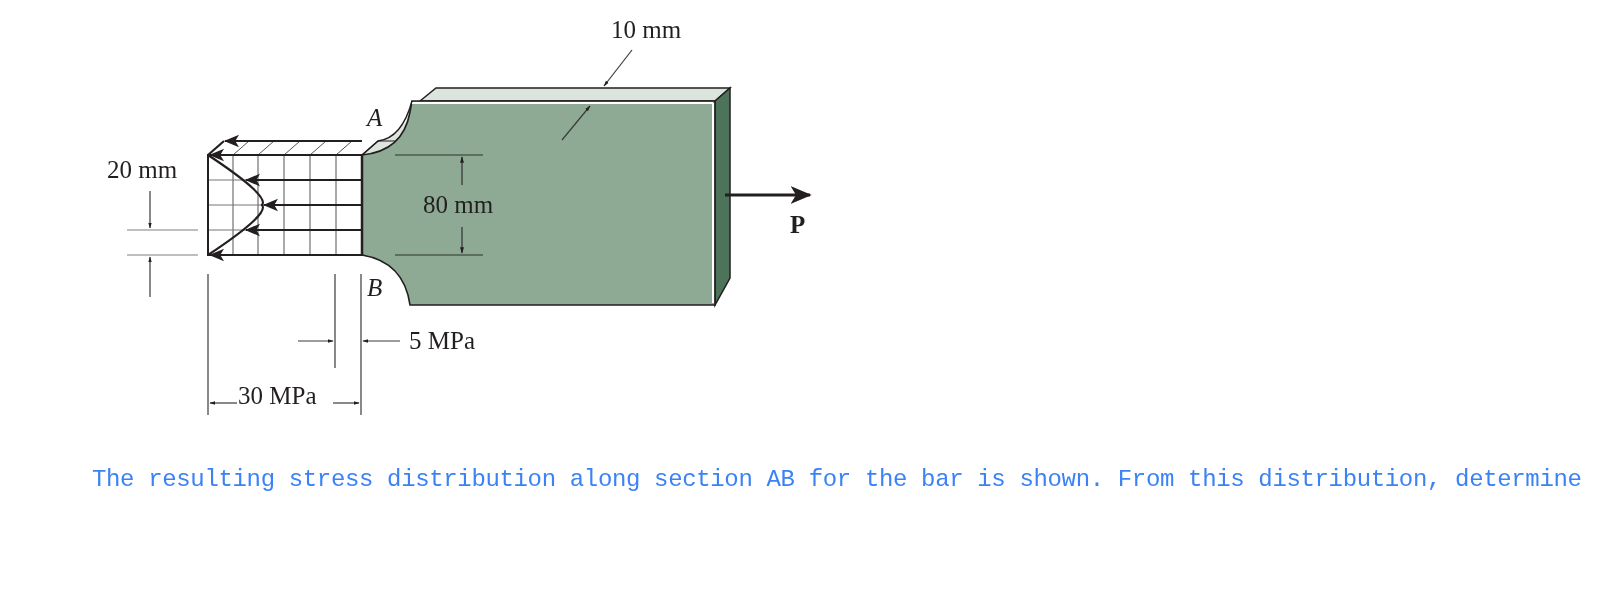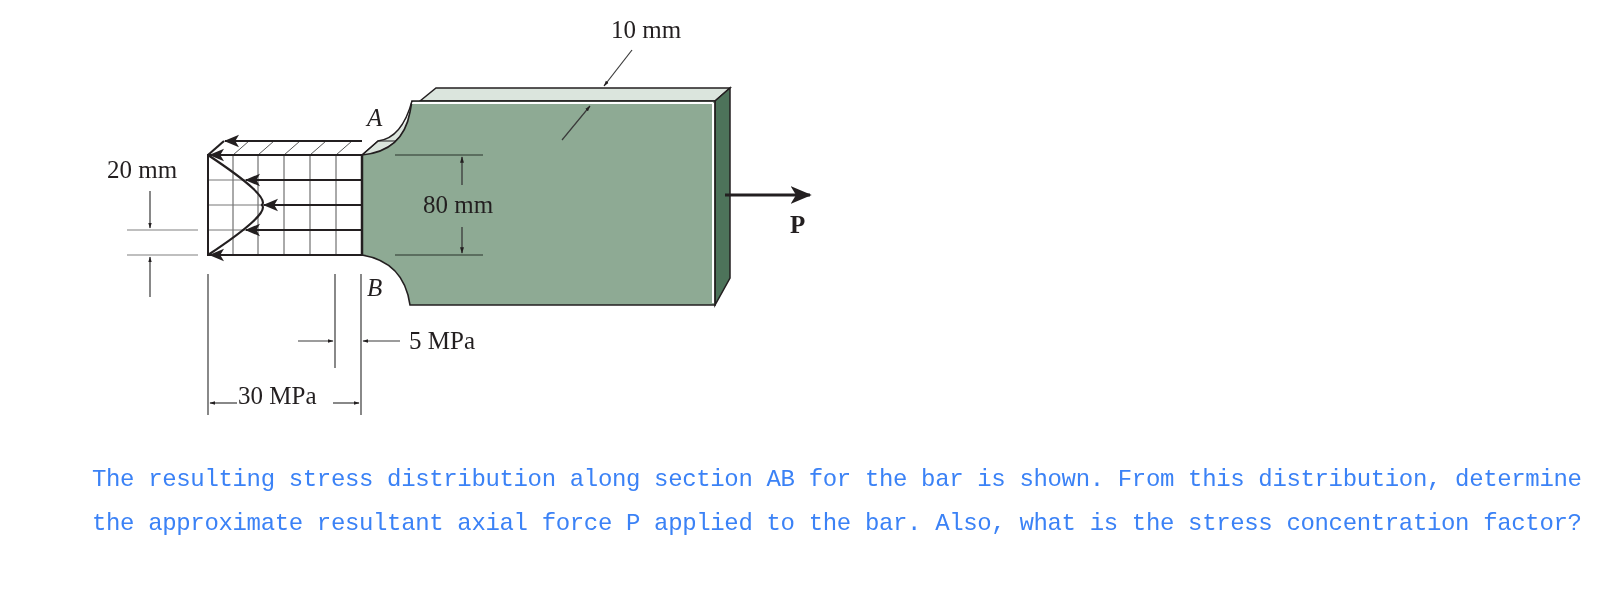--- a/index.html
+++ b/index.html
@@ -133,14 +133,13 @@
     <text class="lbl" x="409" y="349" font-size="25">5 MPa</text>
     <text class="lbl" x="238" y="404" font-size="25">30 MPa</text>
 
     <line x1="725" y1="195" x2="810" y2="195" stroke="#231f20" stroke-width="3" marker-end="url(#ahb)"></line>
     <text class="lbl lbl-bold" x="790" y="233" font-size="25">P</text>
   </svg>
 </div>
 
 <div class="question">
   <span class="line">The resulting stress distribution along section AB for the bar is shown. From this distribution, determine</span>
-  <span class="line">the approximate resultant axial force P applied to the bar. Also, what is the stress concentration factor?</span>
 </div>
 
 </body></html>

